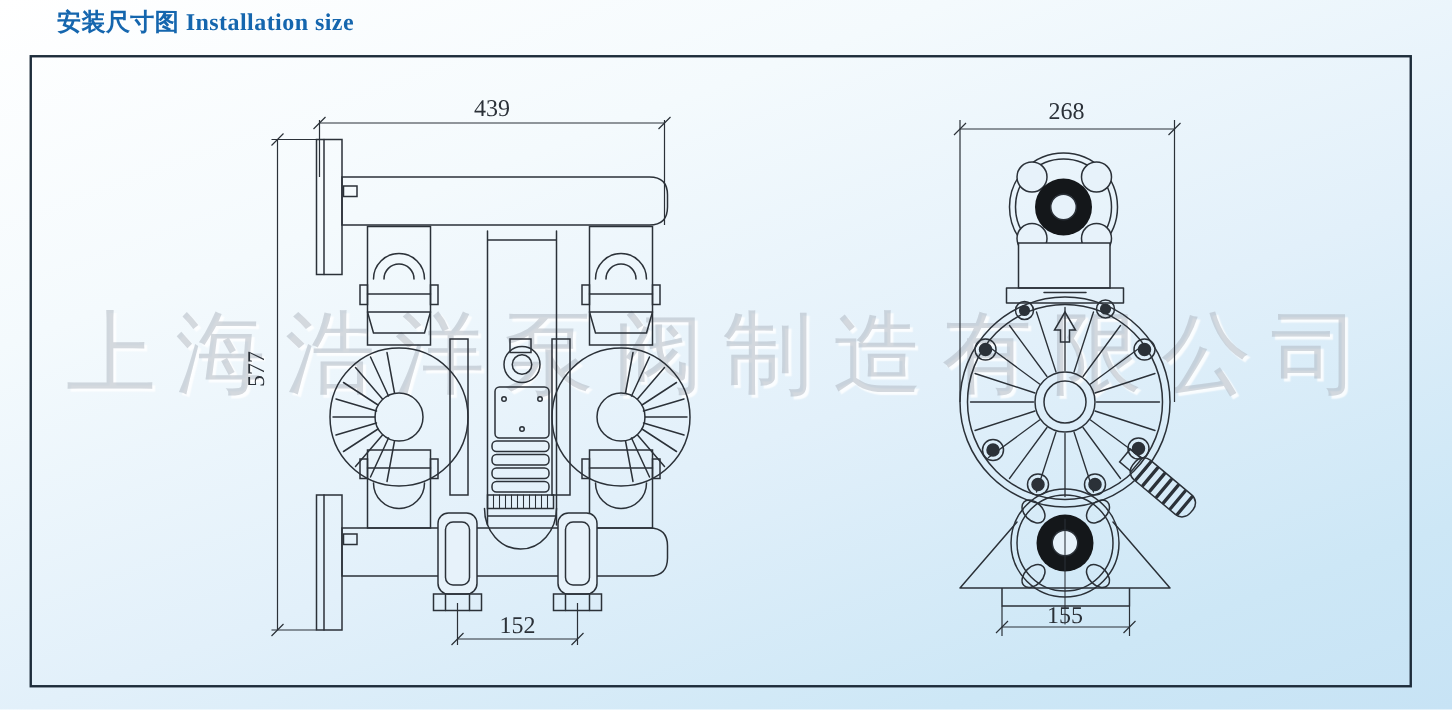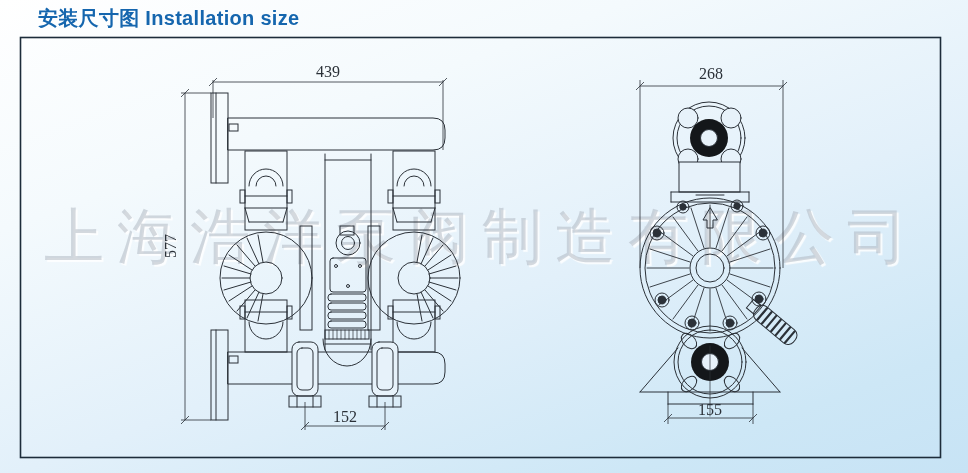--- a/index.html
+++ b/index.html
@@ -5,22 +5,22 @@
   html,body{margin:0;padding:0;}
   .canvas{
     position:relative;
     width:968px;height:473px;
     overflow:hidden;
     background:linear-gradient(160deg,#ffffff 0%,#f4fafd 28%,#e2f0fa 58%,#cde7f6 85%,#c7e3f5 100%);
     font-family:"Liberation Sans",sans-serif;
   }
   .title{
     position:absolute;left:38px;top:5px;
-    font-size:20px;font-weight:bold;letter-spacing:.3px;
-    color:#1566ae;z-index:4;
+    font-size:16px;font-weight:bold;letter-spacing:.3px;
+    color:#1566ae;z-index:4;font-family:Liberation Serif, serif;
   }
   .watermark{
     position:absolute;left:44px;top:206px;
     font-size:60px;line-height:1;letter-spacing:13px;white-space:nowrap;
     font-family:"DejaVu Serif",serif;
     color:rgba(174,183,191,0.52);
     text-shadow:2px 2px 1px rgba(255,255,255,0.85);
     z-index:2;pointer-events:none;
   }
   .drawing{position:absolute;left:0;top:0;z-index:3;}

